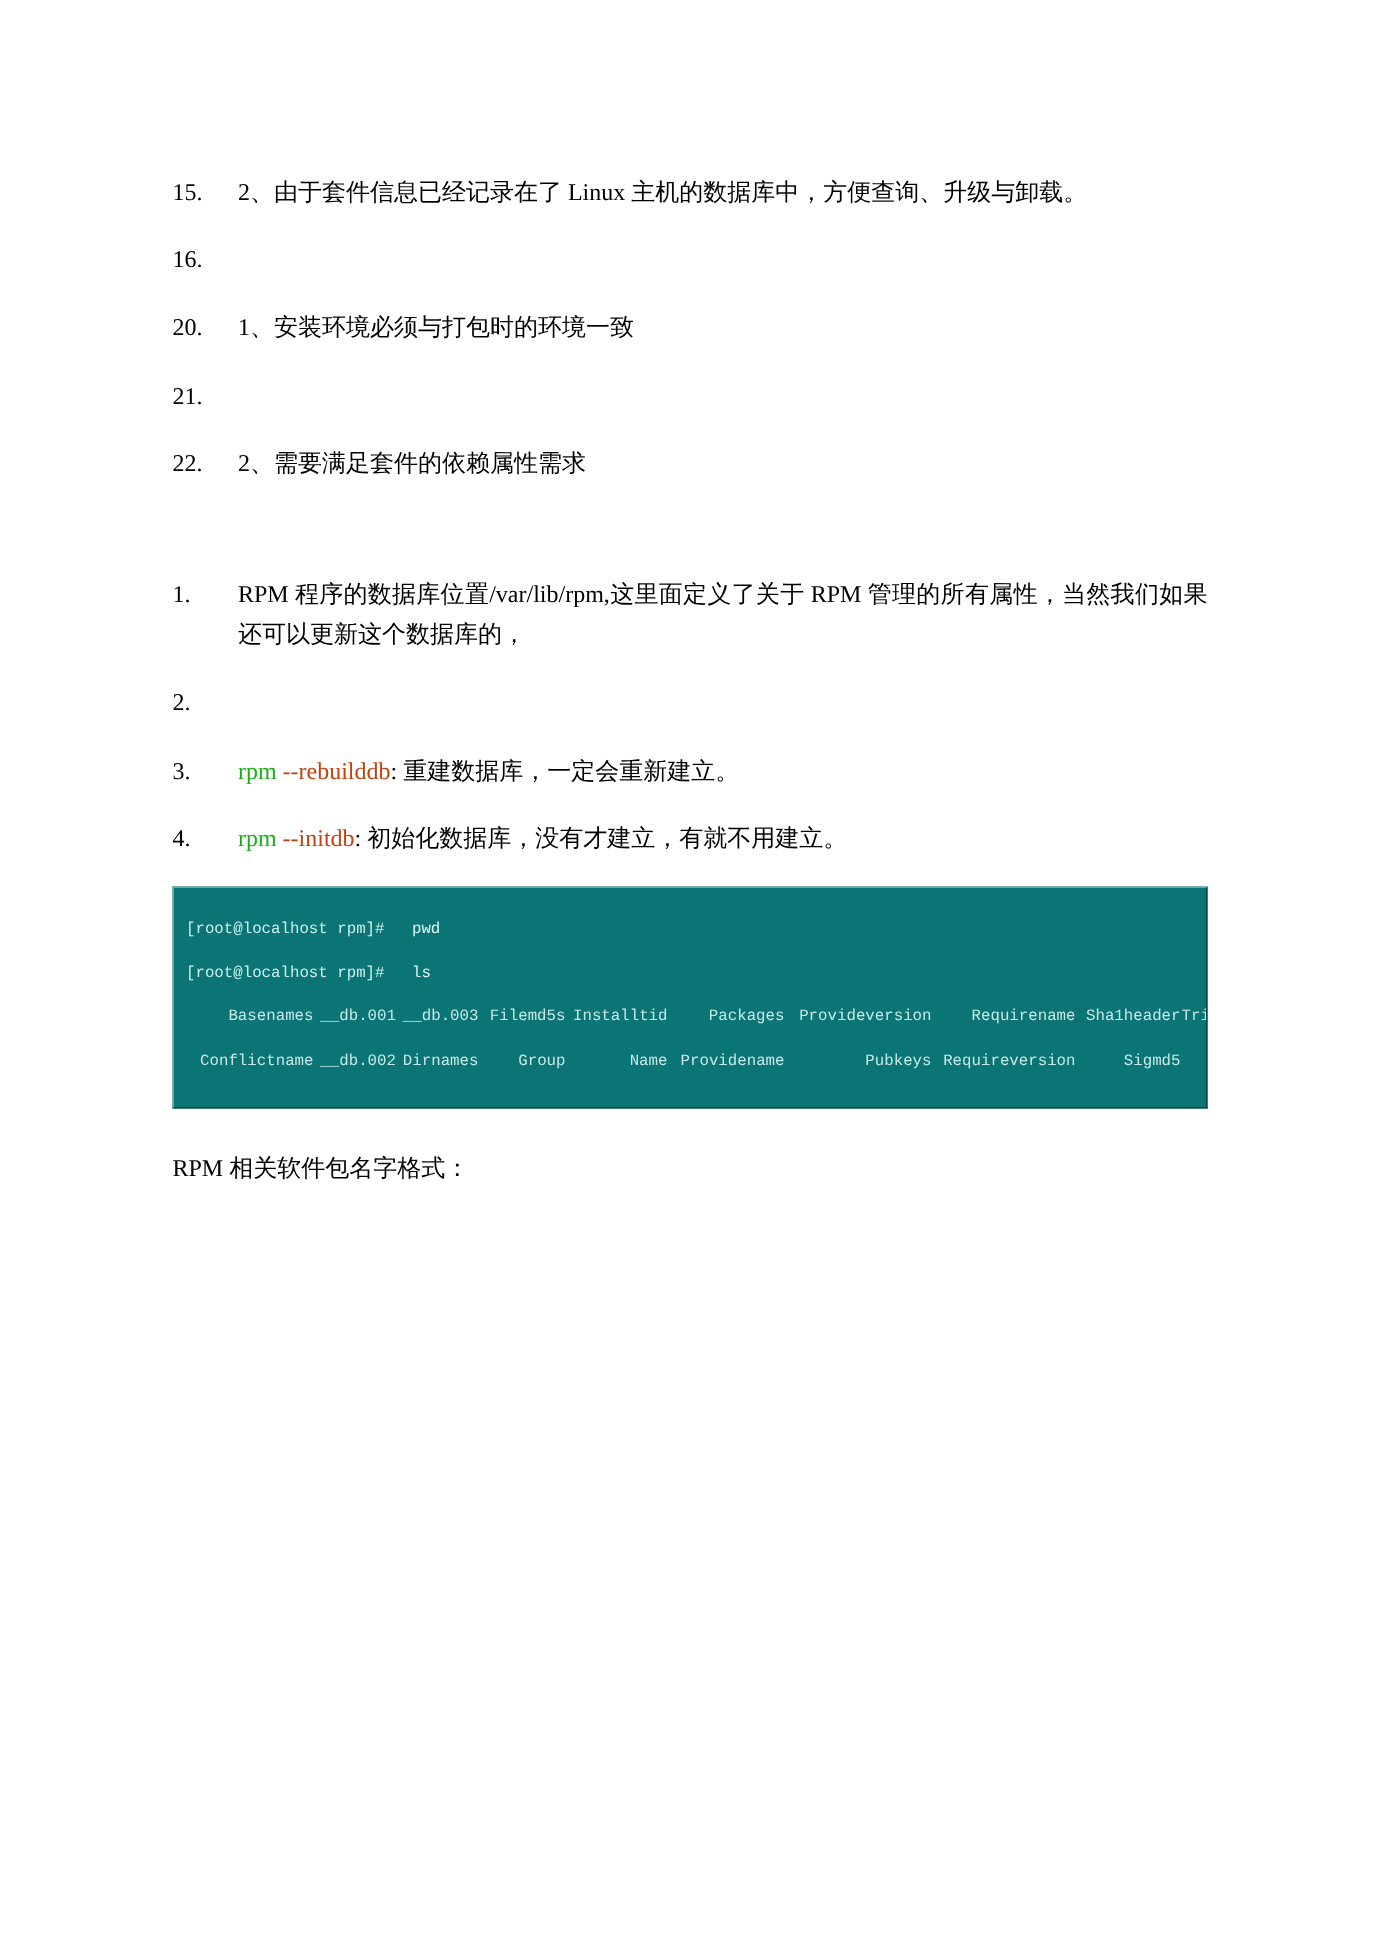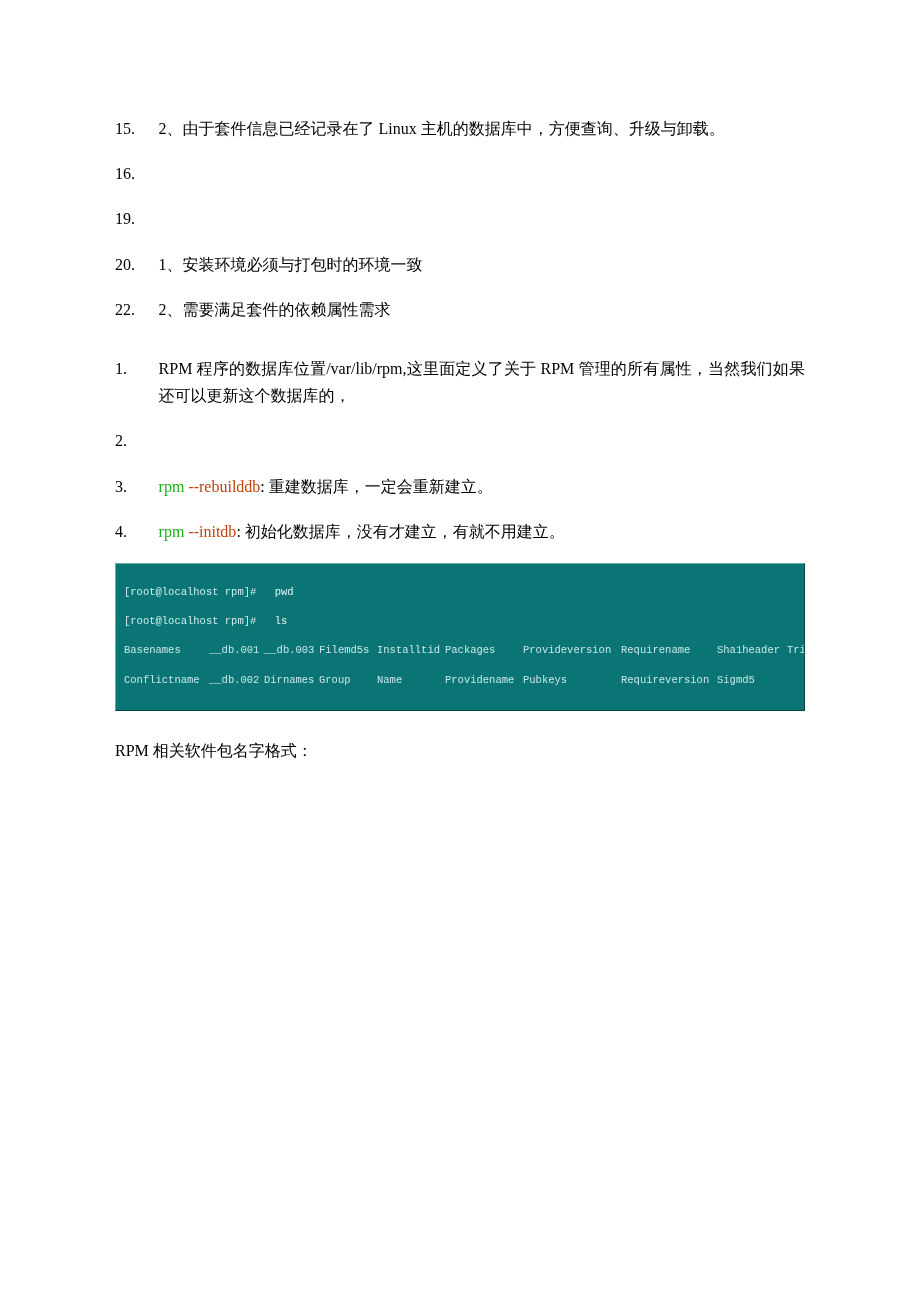--- a/index.html
+++ b/index.html
@@ -4,21 +4,21 @@
   <style>
     * { margin: 0; padding: 0; box-sizing: border-box; }
     body {
       width: 920px;
       background: #ffffff;
       font-family: "SimSun", "宋体", serif;
       font-size: 16px;
       color: #000;
       padding: 115px 115px 40px 115px;
     }
-    .list-block { margin-bottom: 32px; }
+    .list-block { margin-bottom: 60px; }
     .list-item {
       display: flex;
       align-items: flex-start;
       margin-bottom: 18px;
       line-height: 1.7;
     }
     .list-item.wrapped .item-text { text-align: justify; }
     .item-num {
       min-width: 2.6em;
       text-align: left;
@@ -45,42 +45,42 @@
       overflow: hidden;
     }
     .term-line { display: block; }
     .term-prompt { color: #cfeeee; }
     .term-white { color: #e6f5f5; padding-left: 12px; }
     .cols {
       display: grid;
       grid-template-columns: 85px 55px 55px 58px 68px 78px 98px 96px 70px 70px;
       column-gap: 0;
     }
-    .cols span { white-space: nowrap; }
+    .cols span { white-space: nowrap; text-align: right; }
     .footer-text { margin-top: 4px; }
   </style>
 </head>
 <body>
 
 <div class="list-block">
   <div class="list-item">
     <span class="item-num">15.</span>
     <span class="item-text">2、由于套件信息已经记录在了 Linux 主机的数据库中，方便查询、升级与卸载。</span>
   </div>
   <div class="list-item">
     <span class="item-num">16.</span>
     <span class="item-text"></span>
   </div>
   <div class="list-item">
-    <span class="item-num">19.</span>
-    <span class="item-text"></span>
+    <span class="item-num">20.</span>
+    <span class="item-text">1、安装环境必须与打包时的环境一致</span>
   </div>
   <div class="list-item">
-    <span class="item-num">20.</span>
-    <span class="item-text">1、安装环境必须与打包时的环境一致</span>
+    <span class="item-num">21.</span>
+    <span class="item-text"></span>
   </div>
   <div class="list-item">
     <span class="item-num">22.</span>
     <span class="item-text">2、需要满足套件的依赖属性需求</span>
   </div>
 </div>
 
 <div class="list-block" style="margin-bottom:0;">
   <div class="list-item wrapped">
     <span class="item-num">1.</span>

